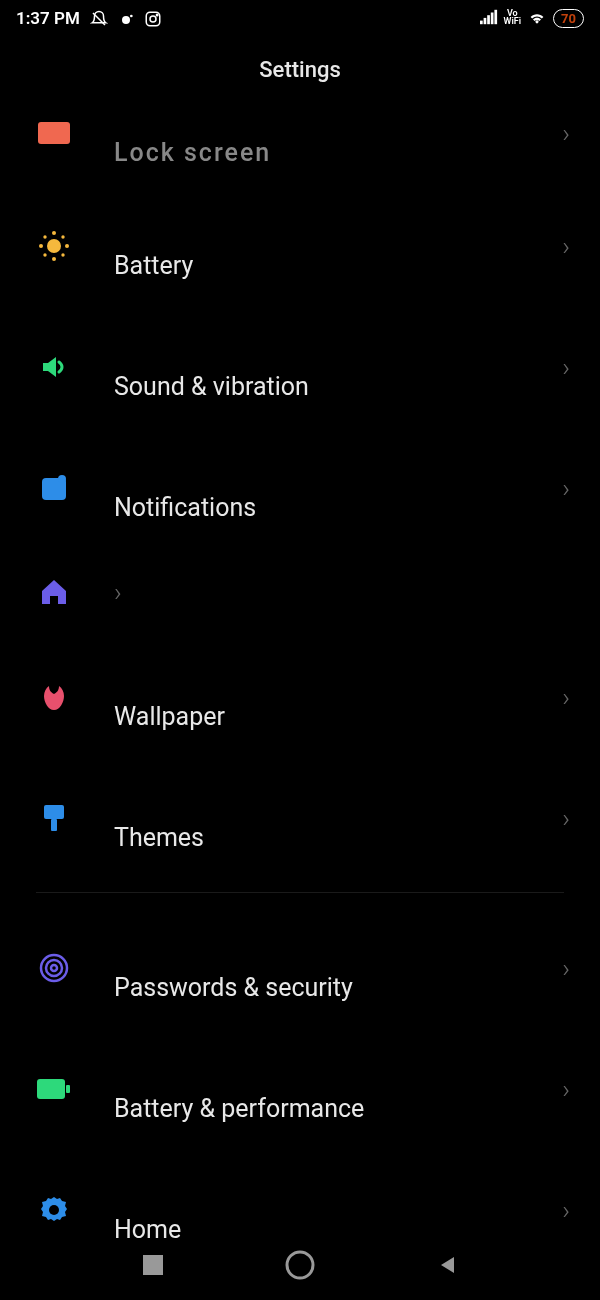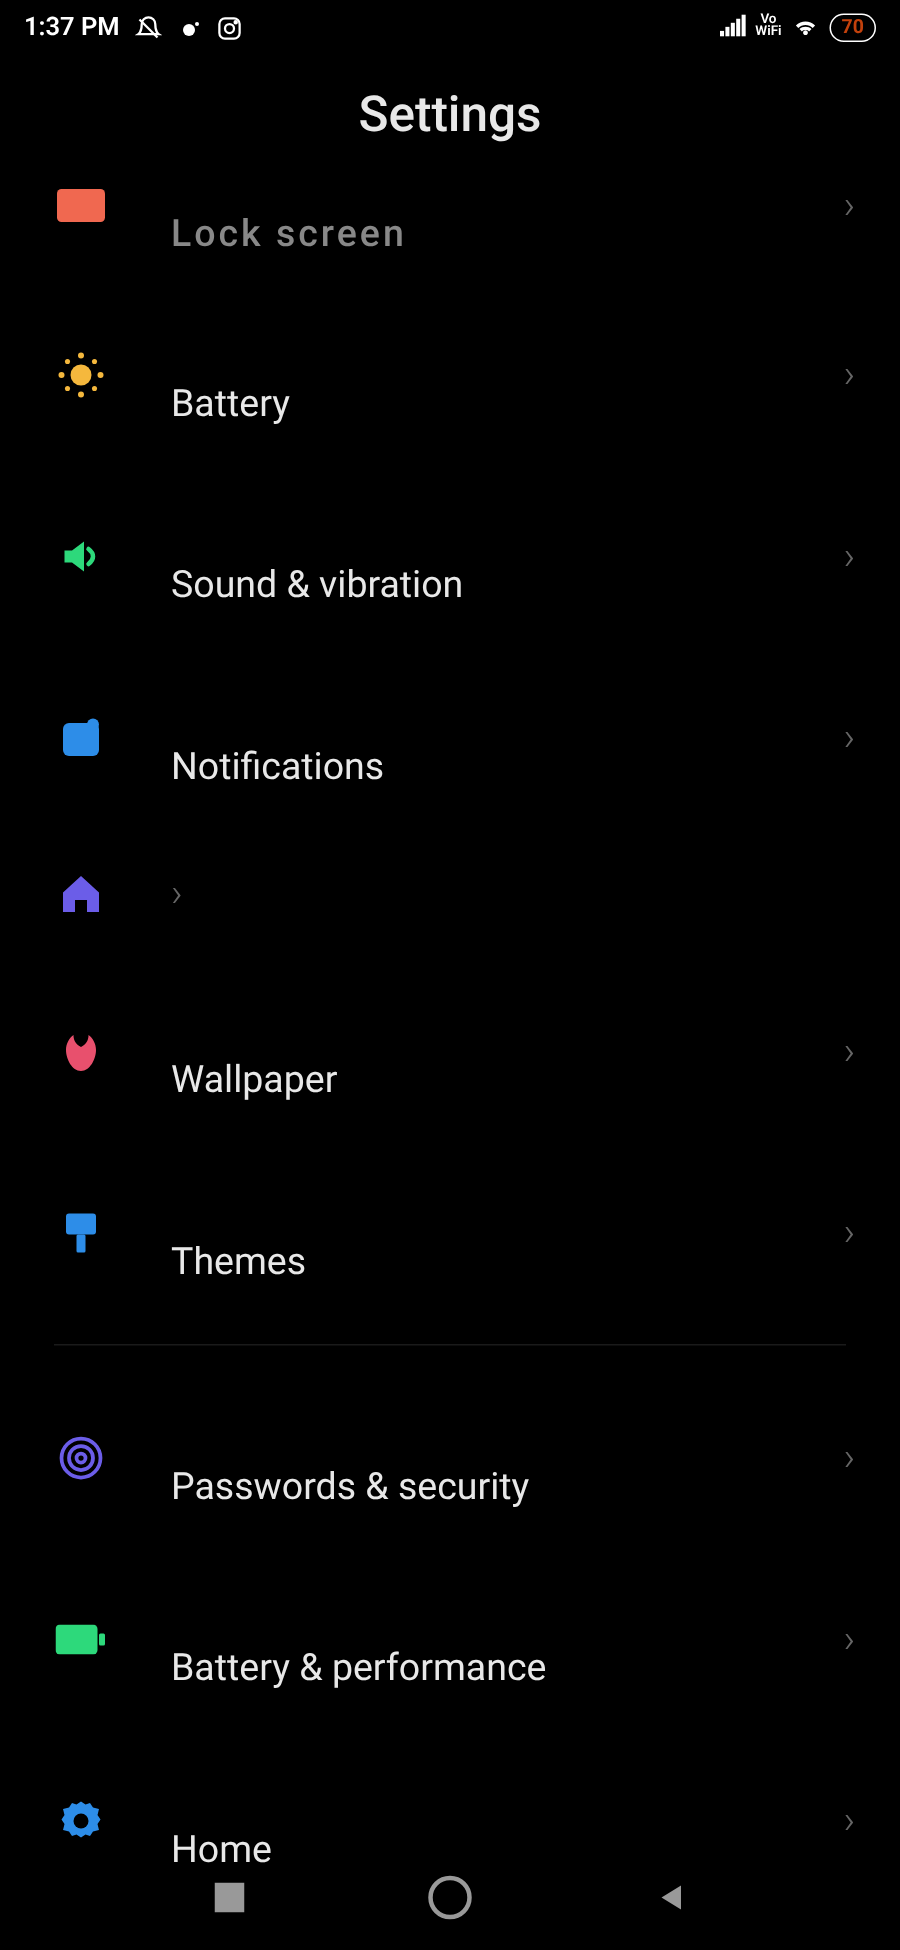--- a/index.html
+++ b/index.html
@@ -42,25 +42,25 @@
   .battery-badge {
     border: 1.5px solid #fff;
     border-radius: 10px;
     padding: 1px 7px;
     font-size: 13px;
     font-weight: 700;
     color: #c2410c;
   }
   .page-title {
     text-align: center;
-    font-size: 33px;
+    font-size: 22px;
     font-weight: 500;
     color: #e8e8e8;
     margin-top: 25px;
-    margin-bottom: 14px;
+    margin-bottom: 24px;
   }
   .settings-list {
     padding: 0;
   }
   .settings-item {
     display: flex;
     align-items: center;
     padding: 26px 30px 26px 36px;
     cursor: pointer;
   }

